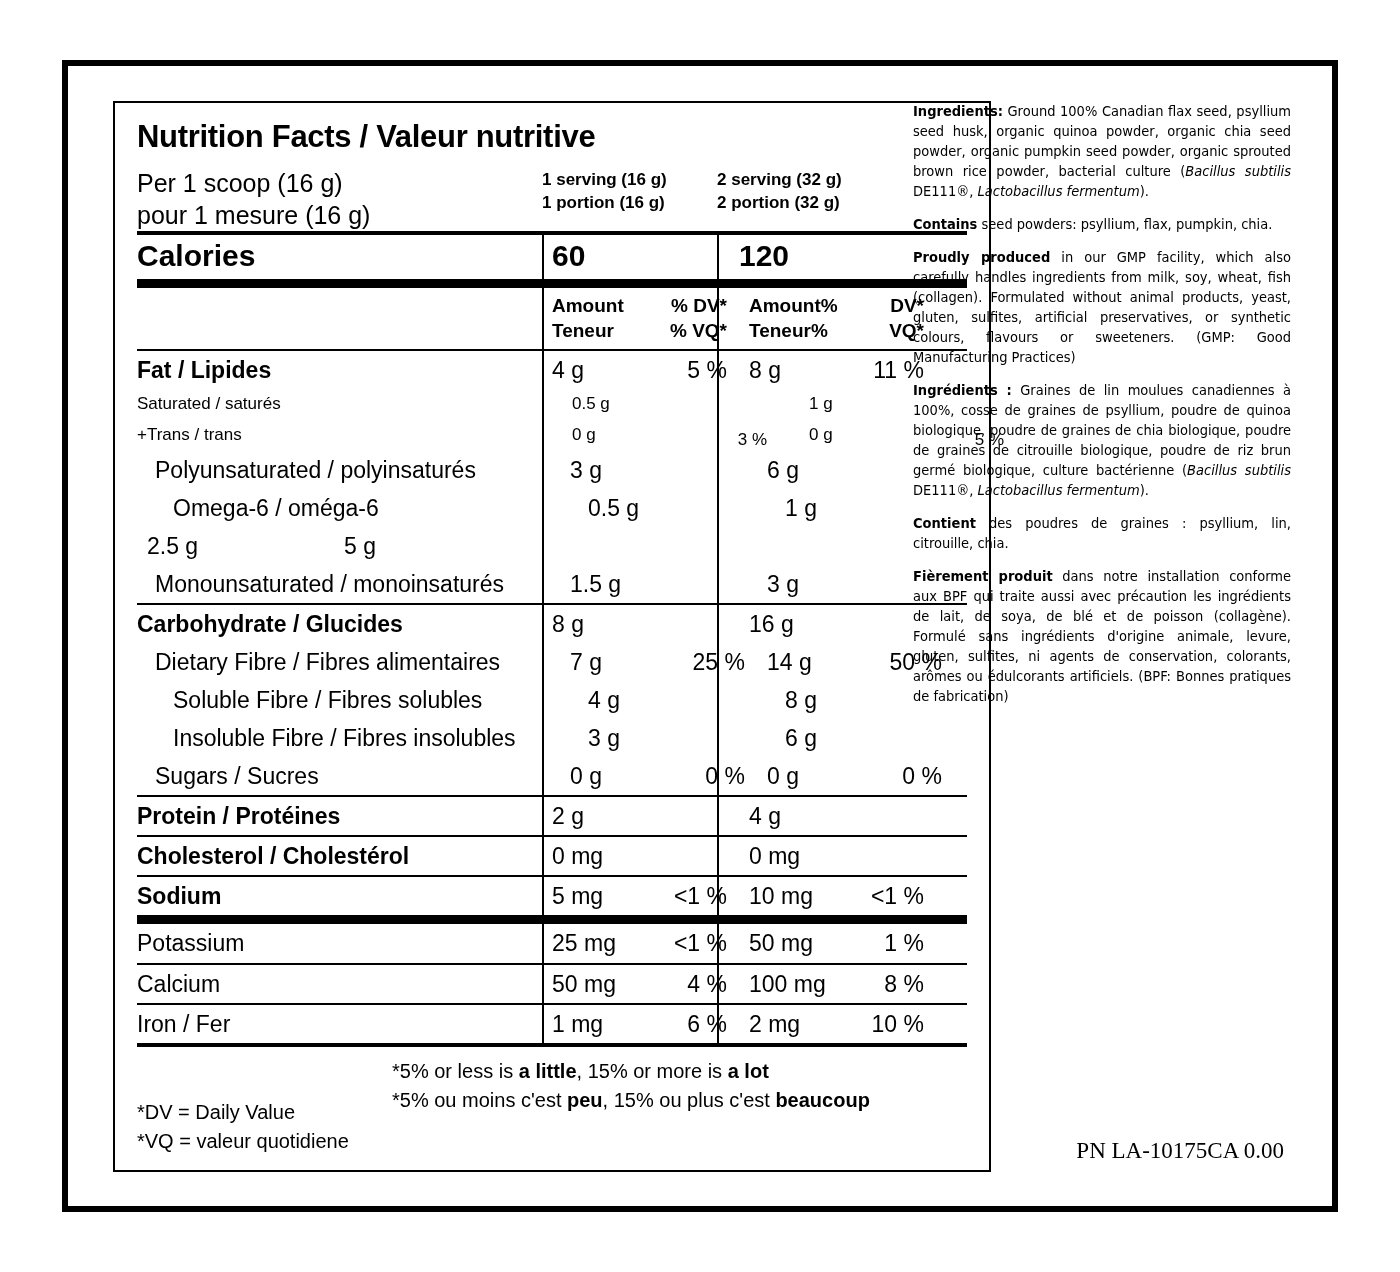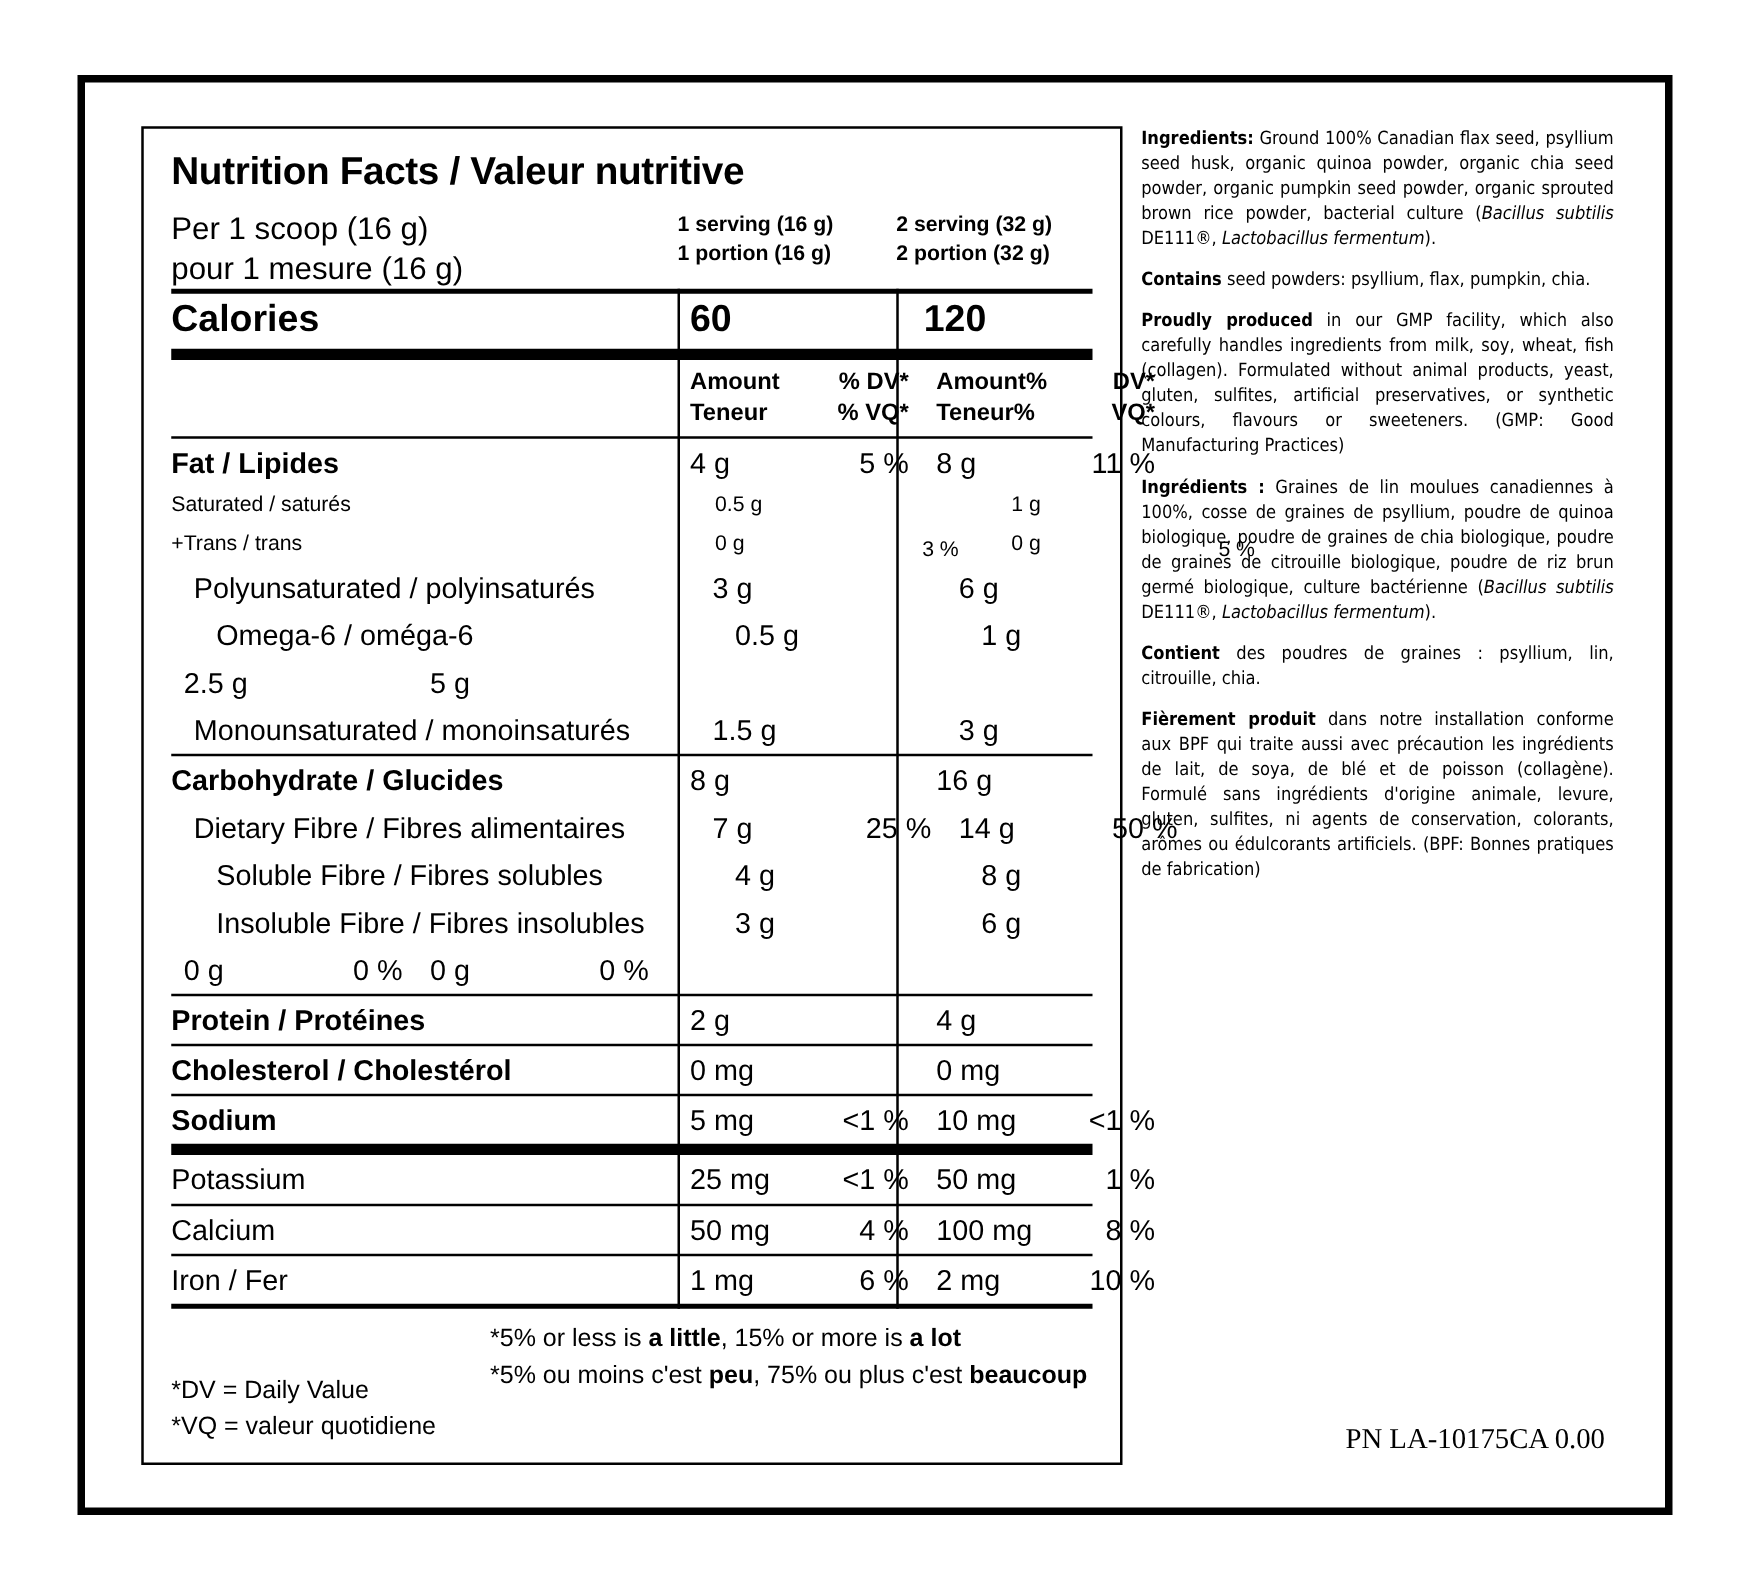--- a/index.html
+++ b/index.html
@@ -24,21 +24,21 @@
     border: 6px solid #000000;
     box-sizing: border-box;
     background: #ffffff;
   }
 
   
   .nf-panel {
     position: absolute;
     left: 45px;
     top: 35px;
-    width: 785px;
+    width: 878px;
     border: 2px solid #000;
     box-sizing: border-box;
     padding: 16px 22px 14px 22px;
     background: #fff;
   }
   .nf-title {
     font-size: 31px;
     font-weight: bold;
     letter-spacing: -0.3px;
     margin-bottom: 8px;
@@ -308,20 +308,21 @@
 
       <div class="row">
         <div class="c-name ind2">Insoluble Fibre / Fibres insolubles</div>
         <div class="c-amt1">3 g</div>
         <div class="c-dv1"></div>
         <div class="c-amt2">6 g</div>
         <div class="c-dv2"></div>
       </div>
 
       <div class="row">
+        <div class="c-name ind1">Sugars / Sucres</div>
         <div class="c-amt1">0 g</div>
         <div class="c-dv1">0 %</div>
         <div class="c-amt2">0 g</div>
         <div class="c-dv2">0 %</div>
       </div>
 
       <div class="rule-thin"></div>
 
       <div class="row">
         <div class="c-name bold">Protein / Protéines</div>
@@ -384,21 +385,21 @@
       <div class="rule-med"></div>
     </div>
 
     <div class="footnotes">
       <div class="fn-left">
         <div>*DV = Daily Value</div>
         <div>*VQ = valeur quotidiene</div>
       </div>
       <div class="fn-right">
         <div><span>*5% or less is </span><b>a little</b><span>, 15% or more is </span><b>a lot</b></div>
-        <div><span>*5% ou moins c'est </span><b>peu</b><span>, 75% ou plus c'est </span><b>beaucoup</b></div>
+        <div><span>*5% ou moins c'est </span><b>peu</b><span>, 15% ou plus c'est </span><b>beaucoup</b></div>
       </div>
     </div>
   </div>
 
   <div class="ing-col">
     <p><b>Ingredients:</b><span> Ground 100% Canadian flax seed, psyllium seed husk, organic quinoa powder, organic chia seed powder, organic pumpkin seed powder, organic sprouted brown rice powder, bacterial culture (</span><i>Bacillus subtilis</i><span> DE111®, </span><i>Lactobacillus fermentum</i><span>).</span></p>
 
     <p><b>Contains</b><span> seed powders: psyllium, flax, pumpkin, chia.</span></p>
 
     <p><b>Proudly produced</b><span> in our GMP facility, which also carefully handles ingredients from milk, soy, wheat, fish (collagen). Formulated without animal products, yeast, gluten, sulfites, artificial preservatives, or synthetic colours, flavours or sweeteners. (GMP: Good Manufacturing Practices)</span></p>

